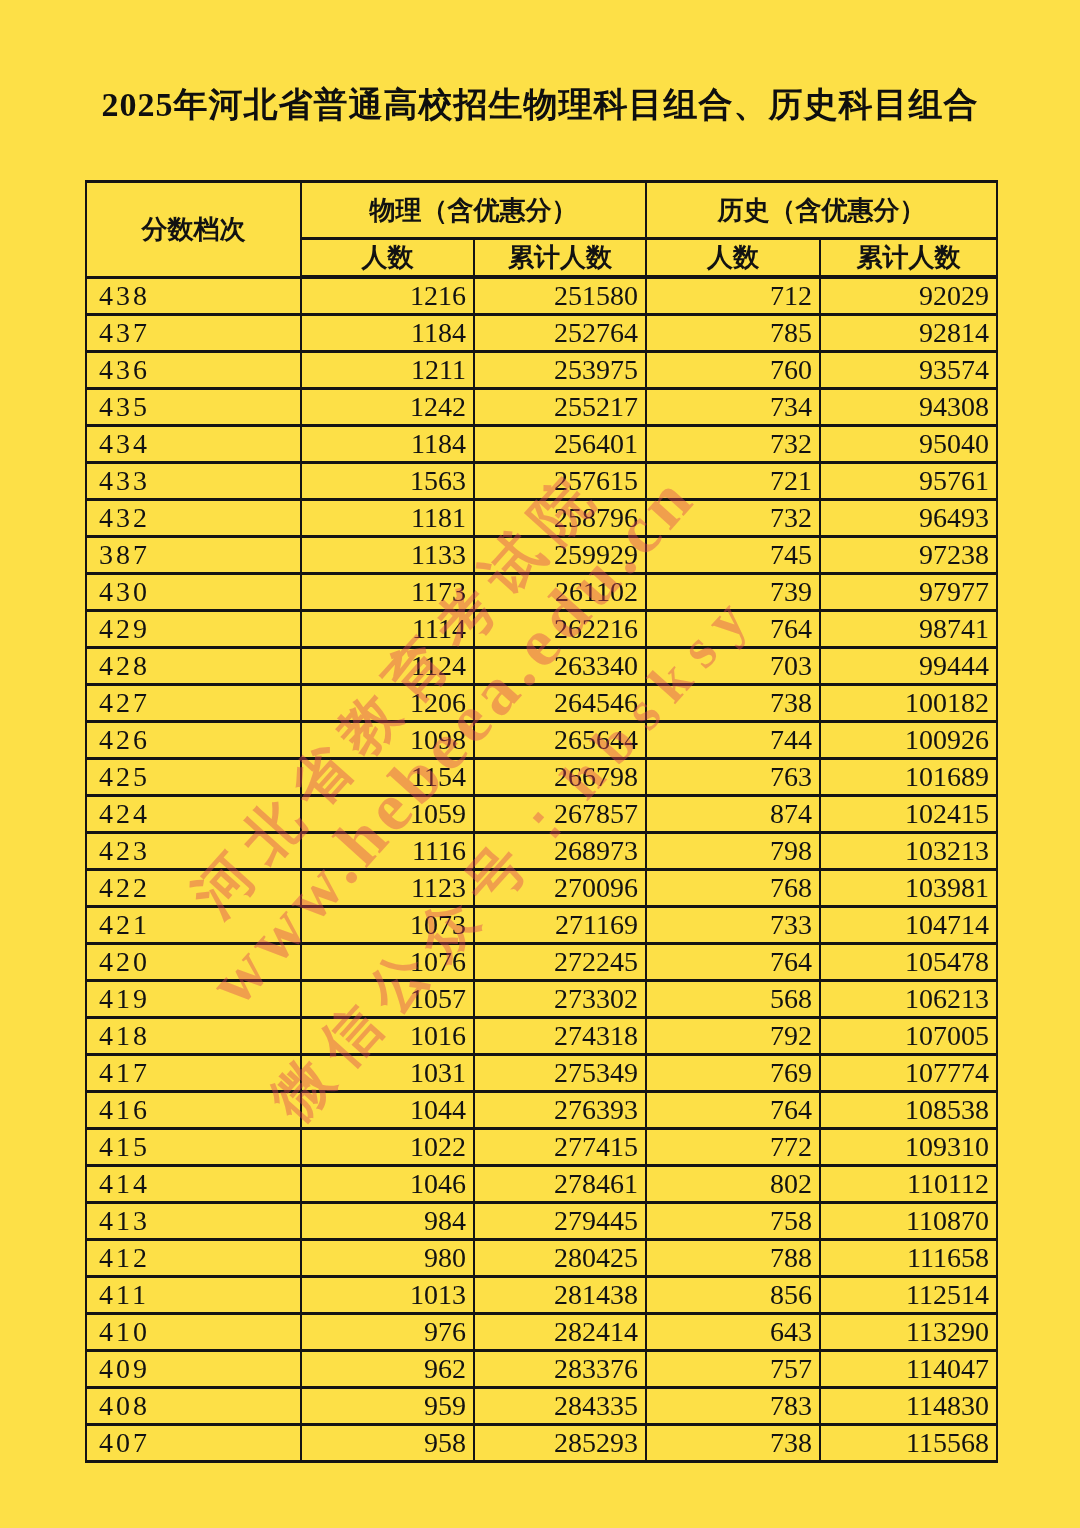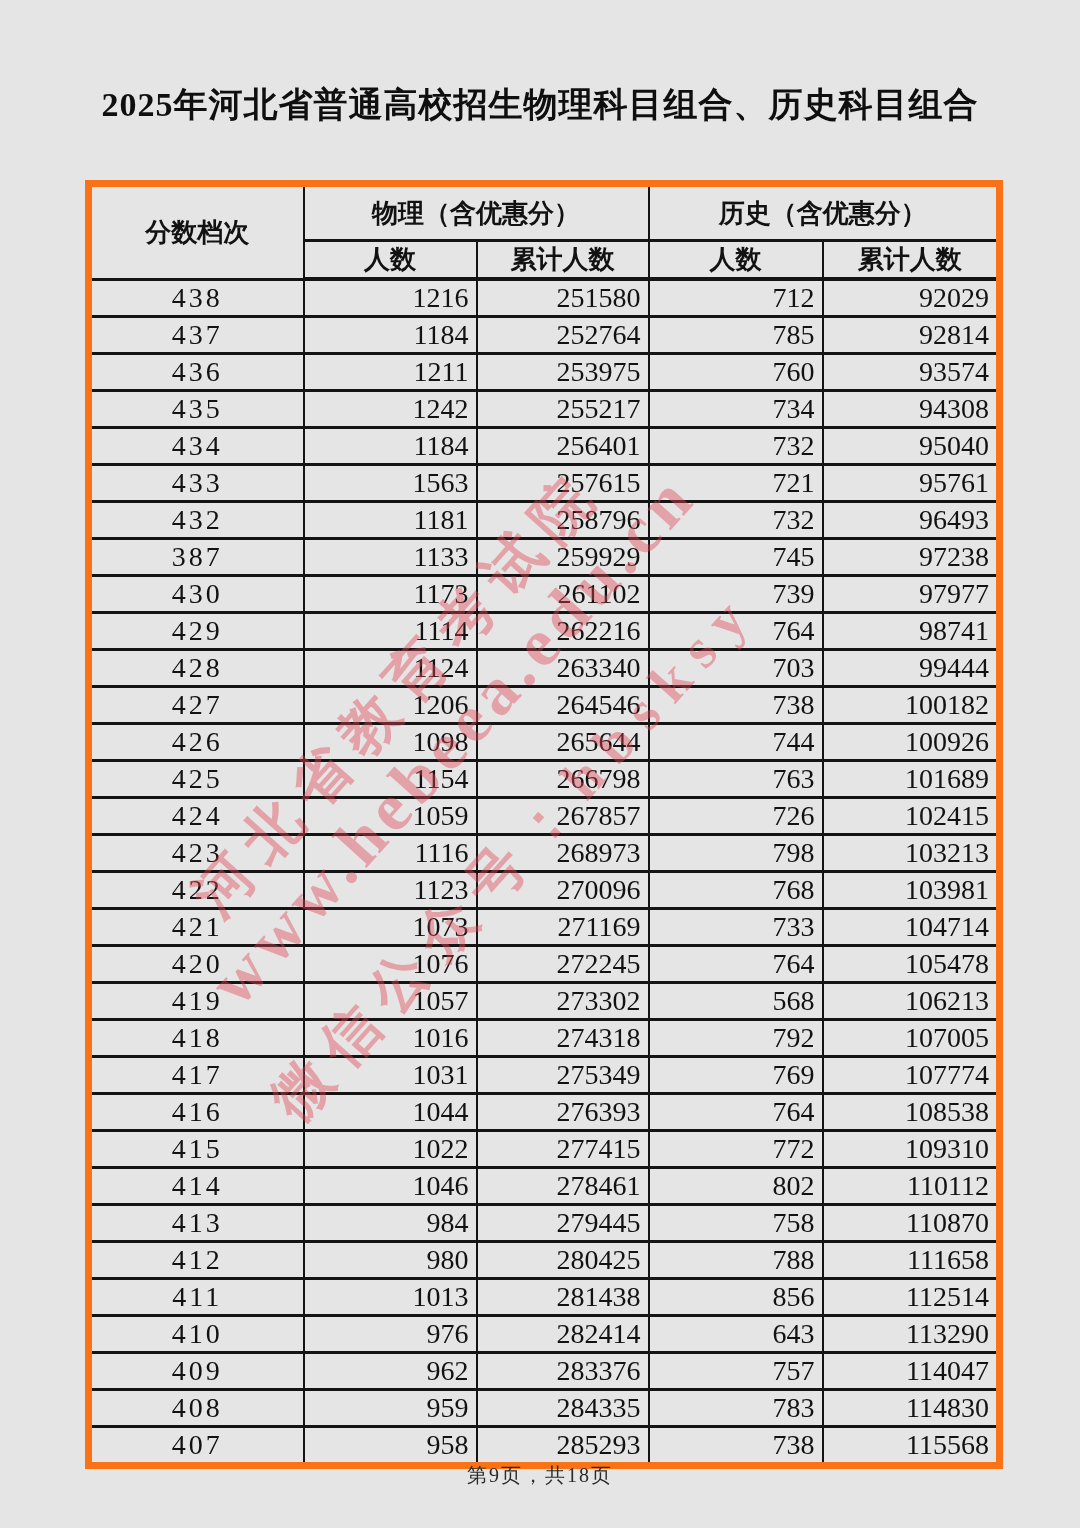--- a/index.html
+++ b/index.html
@@ -5,33 +5,33 @@
   html, body { margin: 0; padding: 0; }
   body {
     width: 1080px; height: 1528px;
     background: #ffffff;
     font-family: "Liberation Serif", "DejaVu Serif", serif;
     position: relative;
   }
   .page {
     position: absolute; left: 0; top: 0;
     width: 1080px; height: 1528px;
-    overflow: hidden; background: #e5e5e5;
+    overflow: hidden; background: #fde047;
   }
   .title-block {
     position: absolute; top: 82px; left: 0; width: 1080px;
     text-align: center; color: #0f0f0f;
     font-weight: bold; font-size: 34px; line-height: 45px;
     letter-spacing: 1px;
   }
   table.score-table {
     position: absolute; left: 85px; top: 180px;
     width: 911px;
     border-collapse: collapse; table-layout: fixed;
-    border: 7px solid #f97316;
+    border: 2px solid #f97316;
   }
   .score-table th, .score-table td {
     border-left: 2px solid #141414;
     border-right: 2px solid #141414;
     border-top: 3px solid #141414;
     border-bottom: 3px solid #141414;
     padding: 0; margin: 0;
     vertical-align: middle;
     color: #121212;
     overflow: hidden;
@@ -42,21 +42,21 @@
     text-align: center;
   }
   tr.group-row { height: 57px; }
   tr.sub-row   { height: 36px; }
   tr.sub-row th { border-bottom-width: 4px; margin-left: 9px; }
   .score-table tbody td {
     height: 34px;
     font-size: 28px;
     white-space: nowrap;
   }
-  td.score-cell { text-align: center; letter-spacing: 3px; }
+  td.score-cell { text-align: left; letter-spacing: 3px; padding-left: 12px; }
   td.num-cell   { text-align: right; padding-right: 7px; }
   .footer {
     position: absolute; top: 1462px; left: 0; width: 1080px;
     text-align: center;
     font-size: 20px; color: #2a2a2a;
     letter-spacing: 2px;
   }
   .watermark {
     position: absolute;
     font-weight: bold;
@@ -198,21 +198,21 @@
           <td class="score-cell">425</td>
           <td class="num-cell">1154</td>
           <td class="num-cell">266798</td>
           <td class="num-cell">763</td>
           <td class="num-cell">101689</td>
         </tr>
         <tr>
           <td class="score-cell">424</td>
           <td class="num-cell">1059</td>
           <td class="num-cell">267857</td>
-          <td class="num-cell">726</td>
+          <td class="num-cell">874</td>
           <td class="num-cell">102415</td>
         </tr>
         <tr>
           <td class="score-cell">423</td>
           <td class="num-cell">1116</td>
           <td class="num-cell">268973</td>
           <td class="num-cell">798</td>
           <td class="num-cell">103213</td>
         </tr>
         <tr>
@@ -327,15 +327,14 @@
           <td class="num-cell">738</td>
           <td class="num-cell">115568</td>
         </tr>
       </tbody>
   </table>
 
   <div class="watermark wm-1" style="color: rgb(224, 72, 84);">河北省教育考试院</div>
   <div class="watermark wm-2" style="color: rgb(224, 72, 84);">www.hebeea.edu.cn</div>
   <div class="watermark wm-3" style="color: rgb(224, 72, 84);">微信公众号：hbsksy</div>
 
-  <div class="footer">第9页，共18页</div>
 
 </div>
 
 </body></html>

